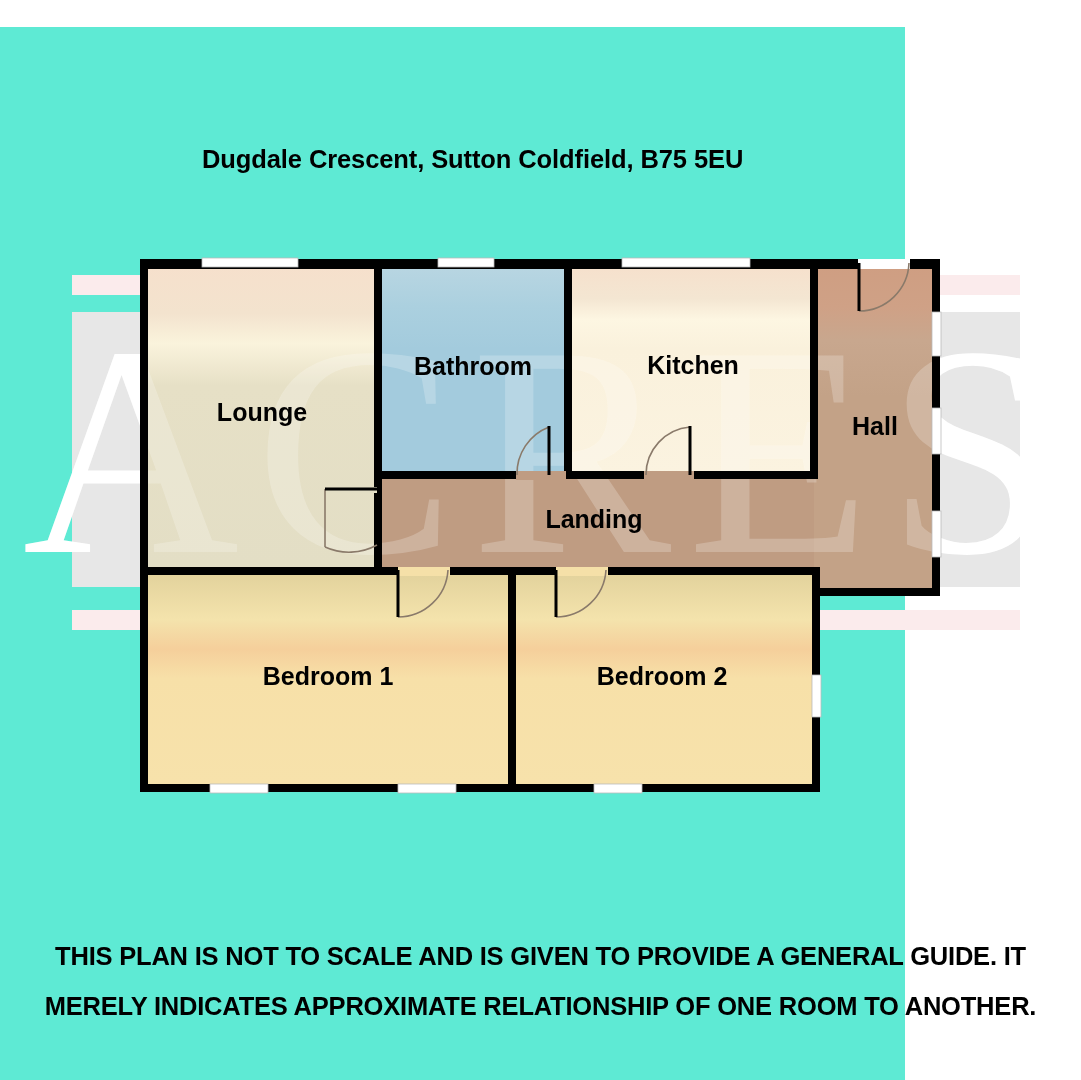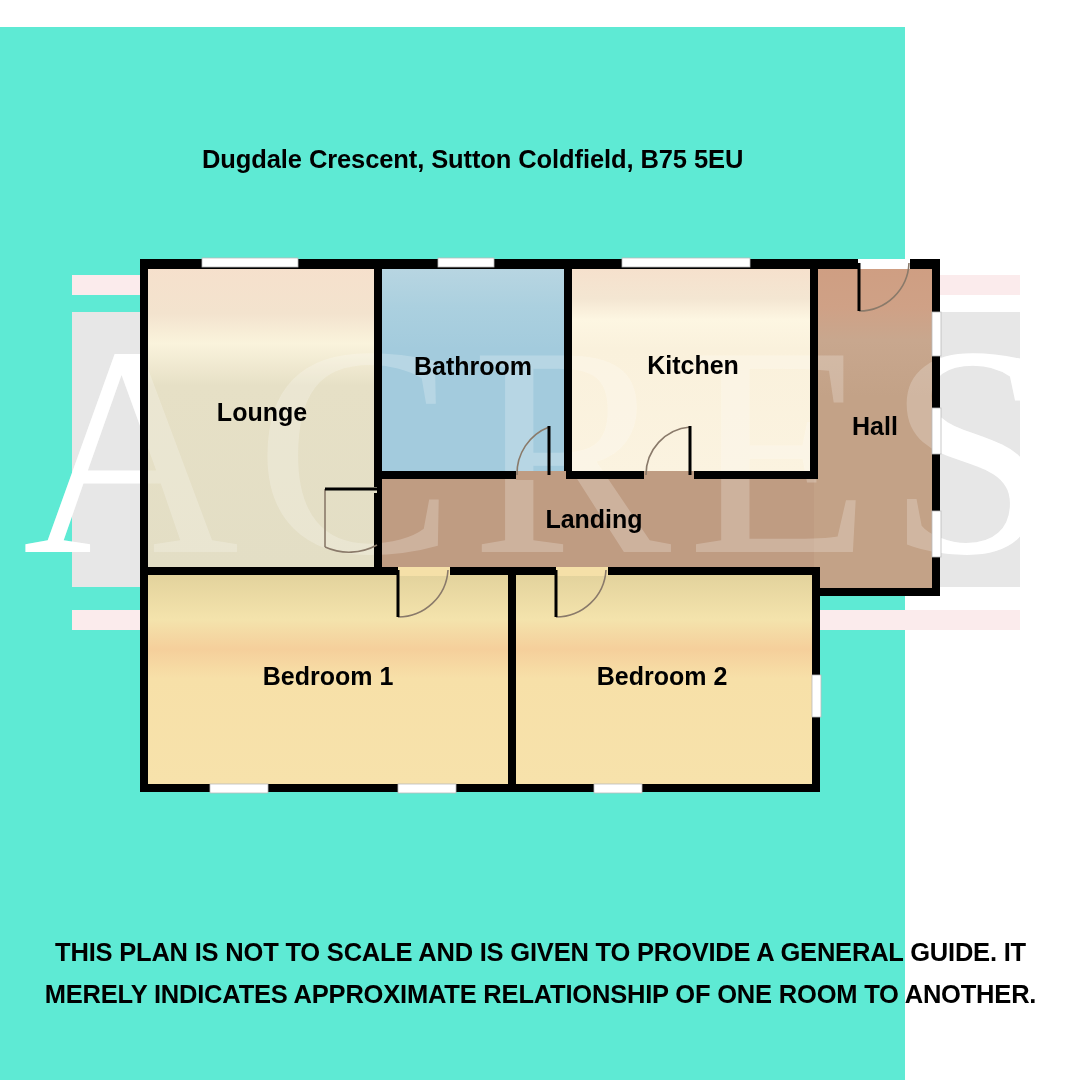--- a/index.html
+++ b/index.html
@@ -41,21 +41,21 @@
     height: 1080px;
   }
   #disclaimer {
     position: absolute;
     left: 0;
     top: 904px;
     width: 1081px;
     text-align: center;
     font-size: 25.5px;
     font-weight: bold;
-    line-height: 42px;
+    line-height: 50px;
     letter-spacing: -0.2px;
     padding: 0 22px;
     box-sizing: border-box;
     color: #000000;
   }
   .room-label {
     font-family: "Liberation Sans", sans-serif;
     font-weight: bold;
     font-size: 25px;
     fill: #000000;

